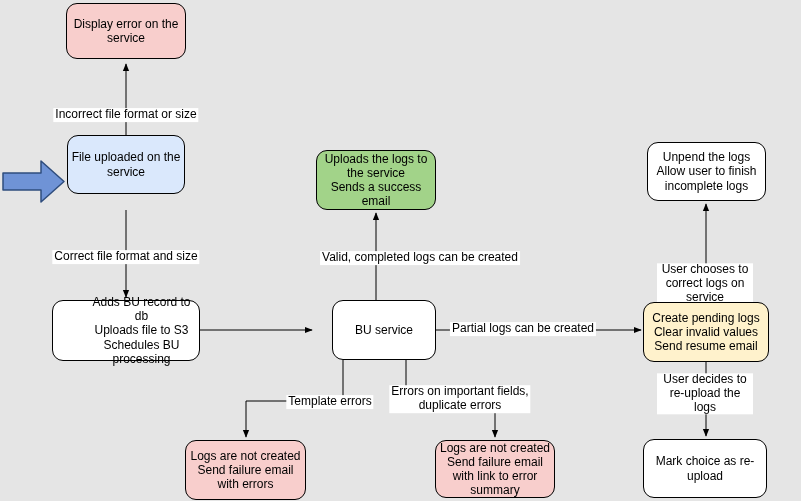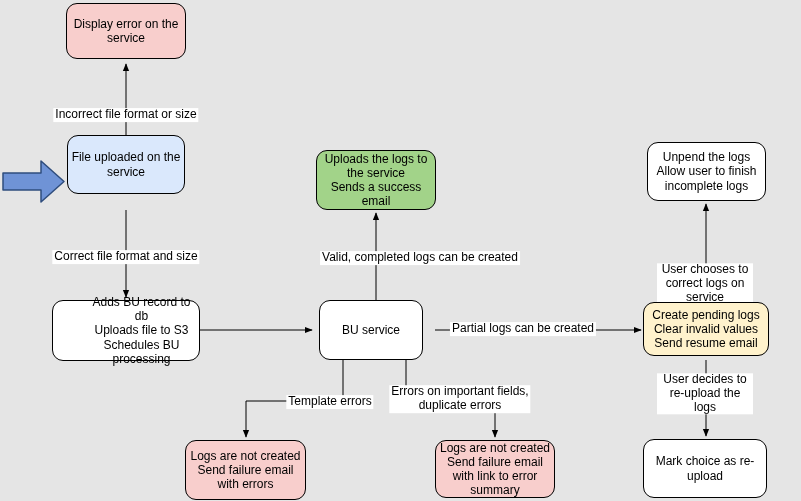--- a/index.html
+++ b/index.html
@@ -77,32 +77,32 @@
   <div class="node" style="left: 66px; top: 3px; width: 120px; height: 56px; background-color: rgb(248, 206, 204);">Display error on the
 service</div>
 
   <div class="node" style="left: 67px; top: 135px; width: 118px; height: 59px; background-color: rgb(218, 232, 252);">File uploaded on the
 service</div>
 
   <div class="node" style="left: 52px; top: 300px; width: 148px; height: 61px; background-color: rgb(255, 255, 255); padding-left: 33px;">Adds BU record to db
 Uploads file to S3
 Schedules BU processing</div>
 
-  <div class="node" style="left: 319px; top: 300px; width: 104px; height: 60px; background-color: rgb(255, 255, 255);">BU service</div>
+  <div class="node" style="left: 332px; top: 300px; width: 104px; height: 60px; background-color: rgb(255, 255, 255);">BU service</div>
 
   <div class="node" style="left: 316px; top: 150px; width: 120px; height: 60px; background-color: rgb(162, 211, 137);">Uploads the logs to
 the service
 Sends a success
 email</div>
 
   <div class="node" style="left: 647px; top: 142px; width: 119px; height: 59px; background-color: rgb(255, 255, 255);">Unpend the logs
 Allow user to finish
 incomplete logs</div>
 
-  <div class="node" style="left: 643px; top: 302px; width: 126px; height: 54px; background-color: rgb(255, 242, 204);">Create pending logs
+  <div class="node" style="left: 643px; top: 302px; width: 126px; height: 60px; background-color: rgb(255, 242, 204);">Create pending logs
 Clear invalid values
 Send resume email</div>
 
   <div class="node" style="left: 643px; top: 439px; width: 124px; height: 59px; background-color: rgb(255, 255, 255);">Mark choice as re-
 upload</div>
 
   <div class="node" style="left: 185px; top: 440px; width: 121px; height: 60px; background-color: rgb(248, 206, 204);">Logs are not created
 Send failure email
 with errors</div>
 

